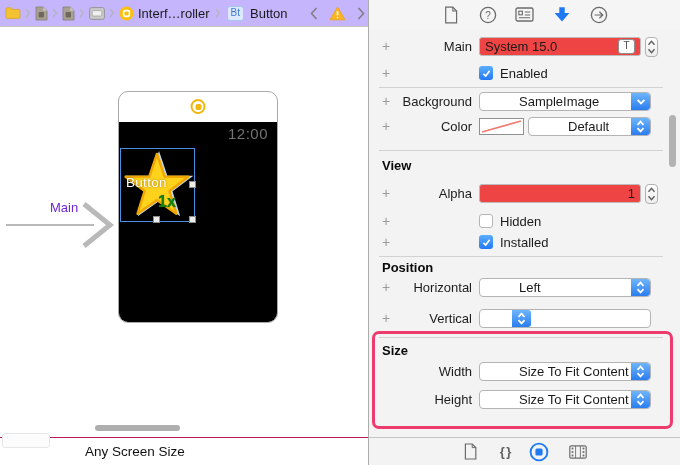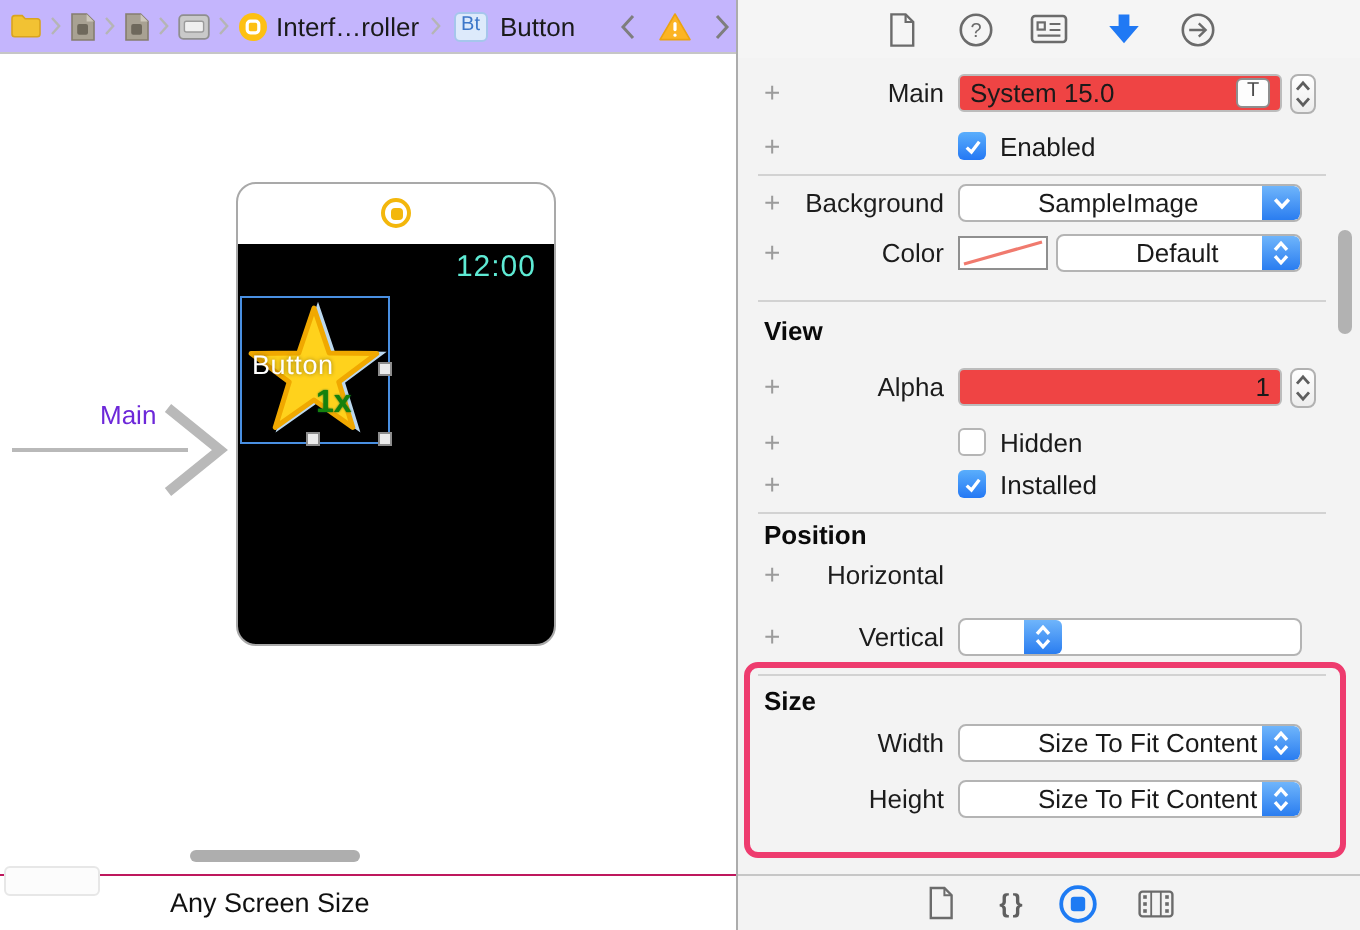--- a/index.html
+++ b/index.html
@@ -53,21 +53,21 @@
     background:#fff; box-sizing:border-box;
   }
   .watch-icon::after {
     content:""; position:absolute; left:50%; top:50%; transform:translate(-50%,-50%);
     width:6px; height:6px; border-radius:2px; background:#f3b70c;
   }
   .watch-screen {
     position:absolute; left:0px; top:30px; width:158px; height:200px;
     background:#000; border-radius:0 0 9px 9px;
   }
-  .watch-time { position:absolute; top:3px; right:9px; color:#5eead4; font-size:15px; letter-spacing:0.5px; }
+  .watch-time { position:absolute; top:3px; right:9px; color:#737373; font-size:15px; letter-spacing:0.5px; }
 
   .selection {
     position:absolute; left:120px; top:120px; width:75px; height:74px;
     border:1px solid #4a90e2; box-sizing:border-box;
   }
   .btn-title {
     position:absolute; left:5px; top:26px; width:66px; color:#fff; font-size:13.5px;
     text-shadow:0 0 2px rgba(0,0,0,.45); letter-spacing:.3px;
   }
   .scale-badge {
@@ -431,20 +431,29 @@
       <span class="cblabel">Installed</span>
     </div>
 
     <div class="isep" style="top:227px;"></div>
 
     <span class="iheader" style="top:231px;">Position</span>
 
     <div class="irow" style="top:249px;">
       <span class="plus">+</span>
       <span class="ilabel">Horizontal</span>
+      <div class="popup">
+        <span class="ptxt">Left</span>
+        <span class="cap">
+          <svg width="9" height="13" viewBox="0 0 9 13">
+              <path d="M1.5 4.9 L4.5 1.6 L7.5 4.9" stroke="#fff" stroke-width="1.7" fill="none"></path>
+              <path d="M1.5 8.1 L4.5 11.4 L7.5 8.1" stroke="#fff" stroke-width="1.7" fill="none"></path>
+            </svg>
+        </span>
+      </div>
     </div>
 
     <div class="irow" style="top:280px;">
       <span class="plus">+</span>
       <span class="ilabel">Vertical</span>
       <div class="popup">
         <span class="cap">
           <svg width="9" height="13" viewBox="0 0 9 13">
               <path d="M1.5 4.9 L4.5 1.6 L7.5 4.9" stroke="#fff" stroke-width="1.7" fill="none"></path>
               <path d="M1.5 8.1 L4.5 11.4 L7.5 8.1" stroke="#fff" stroke-width="1.7" fill="none"></path>

